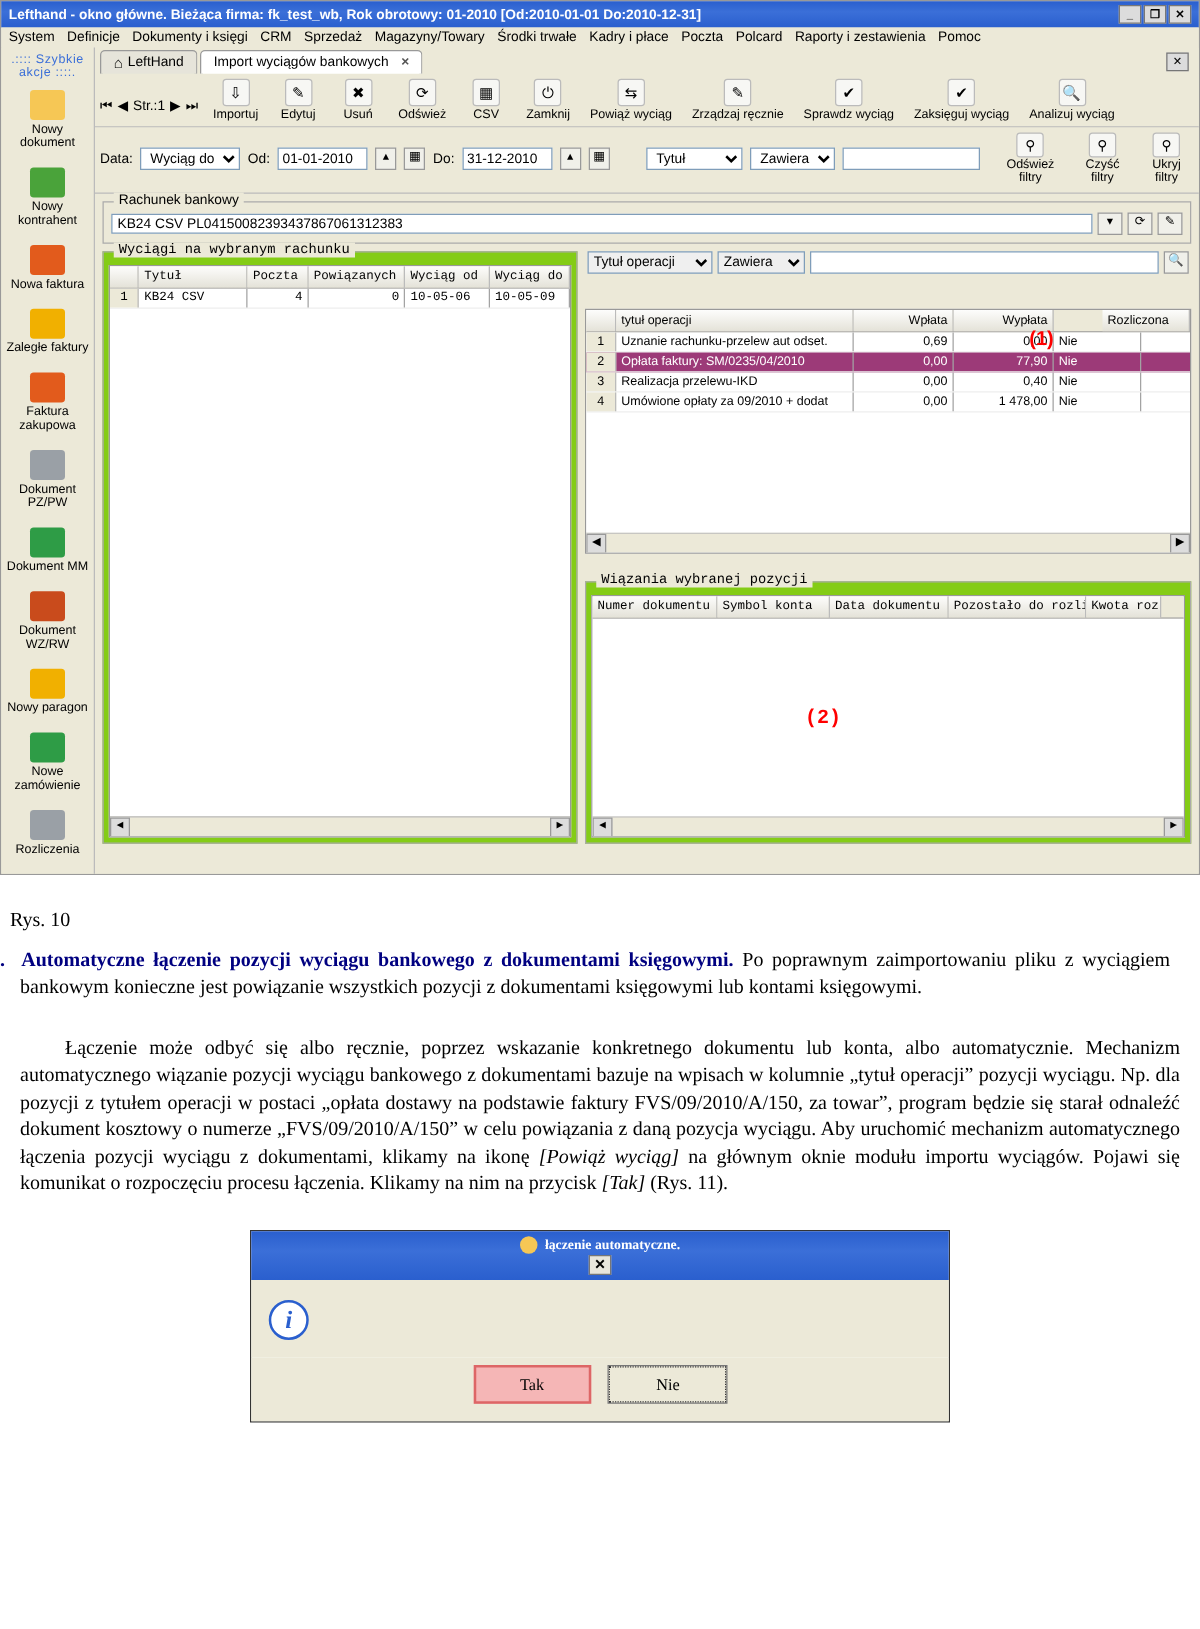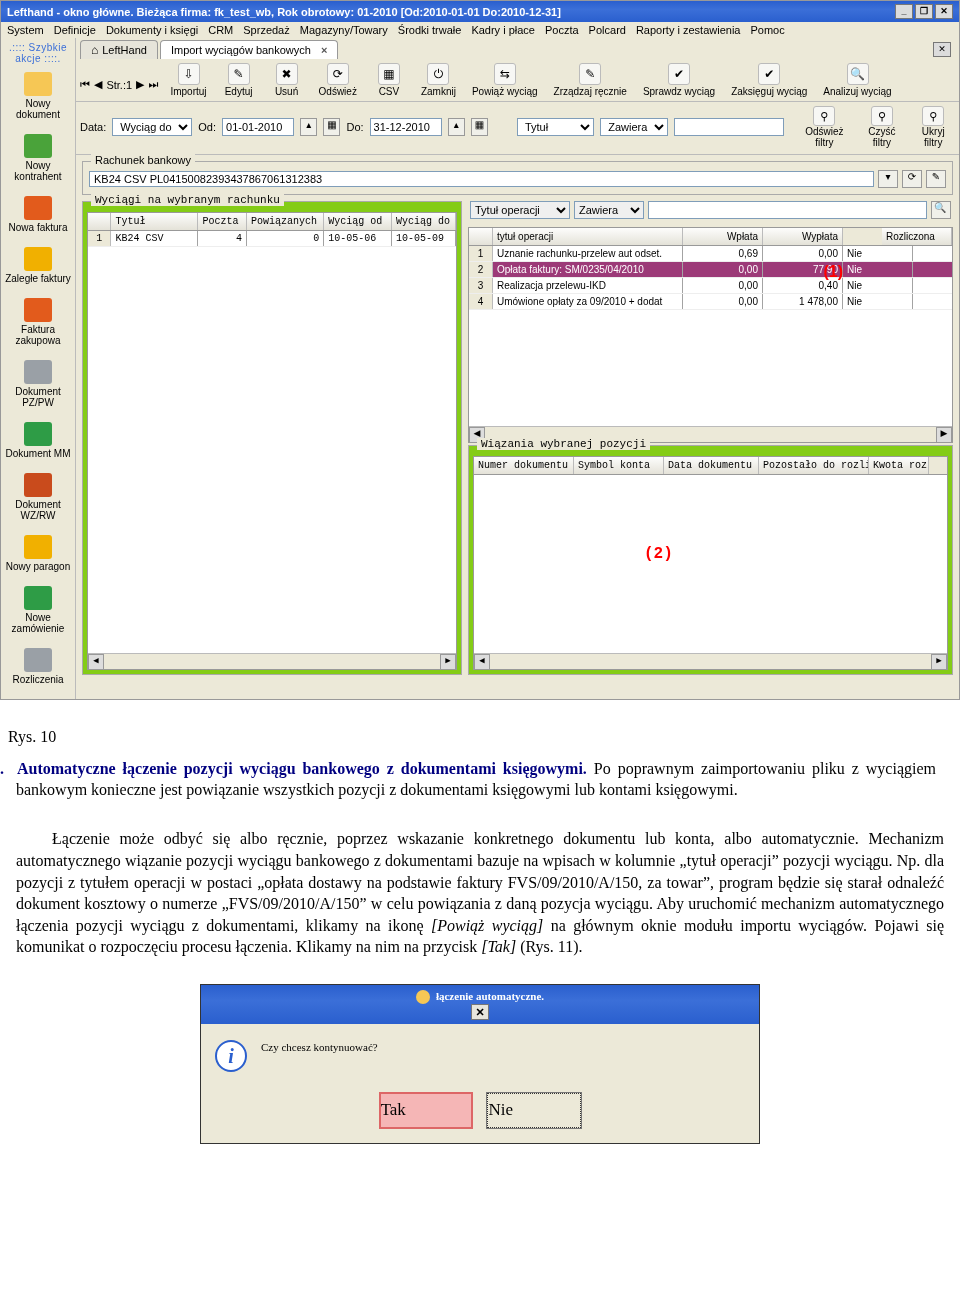--- a/index.html
+++ b/index.html
@@ -31,21 +31,21 @@
   .spacer { flex:1; }
   .filt-btn { text-align:center; font-size:10px; padding:0 4px;}
   .filt-icon { width:22px; height:20px; margin:0 auto; border:1px solid #bbb; border-radius:3px; background:#f7f7f4; display:flex;align-items:center;justify-content:center;font-size:11px;}
   .group { margin:6px; border:1px solid #aaa; padding:8px 6px 6px; position:relative; background:#ece9d8;}
   .group > .legend { position:absolute; top:-8px; left:8px; background:#ece9d8; padding:0 4px; font-size:11px; }
   .acct-row { display:flex; gap:4px; align-items:center;}
   .acct-row input { flex:1; height:16px; border:1px solid #7f9db9; padding:0 4px; font-size:11px;}
   .smbtn { width:20px; height:18px; border:1px solid #999; background:#f0f0ea; text-align:center; font-size:10px;}
   .panels { display:flex; gap:6px; padding:0 6px 6px; height:480px;}
   .panel-left { width:380px; }
-  .panel-right { flex:1; display:flex; flex-direction:column; gap:2px;}
+  .panel-right { flex:1; display:flex; flex-direction:column; gap:22px;}
   .subgroup { border:1px solid #aaa; position:relative; background:#84cc16; height:100%; display:flex; flex-direction:column;font-family:Liberation Mono, monospace;}
   .subgroup .legend { position:absolute; top:-8px; left:8px; background:#ece9d8; padding:0 4px; font-size:11px;}
   .tbl { border:1px solid #999; background:#fff; font-size:10px; flex:1; overflow:hidden; display:flex; flex-direction:column;}
   .thead { display:flex; background:#ece9d8; border-bottom:1px solid #999;}
   .th { border-right:1px solid #bbb; padding:3px 4px; background:linear-gradient(#fdfdfc,#e4e2d8); font-size:10px; overflow:hidden; white-space:nowrap;}
   .tbody { flex:1; background:#fff; }
   .tr { display:flex; border-bottom:1px solid #eee;}
   .tr.sel { background:#9c3a78; color:#fff; }
   .td { border-right:1px solid #a3a3a3; padding:2px 4px; overflow:hidden; white-space:nowrap;}
   .rownum { width:24px; text-align:center; background:#ece9d8; color:#000; border-right:1px solid #bbb;}
@@ -60,21 +60,21 @@
   .numtitle { font-weight:bold; color:#000080; font-size:16px; margin-left:40px; text-indent:-24px; padding-right:8px;}
   .doc p { text-align:justify; margin:0 8px 6px; }
   .indent { text-indent:36px; }
   .dialog-wrap { text-align:center; padding:20px 0;}
   .dialog { display:inline-block; width:560px; text-align:left; border:1px solid #333; font-family: Tahoma; font-size:11px;}
   .dlg-title { background:linear-gradient(#2a5fce,#3b6fd8 40%,#2a5fce); color:#fff; font-weight:bold; padding:4px 6px; display:flex; align-items:center; justify-content:space-between;flex-direction:column;}
   .dlg-title .x { width:18px; height:16px; background:#e8e6dc; color:#000; text-align:center; border:1px solid #777; font-weight:bold;}
   .dlg-body { background:#ece9d8; padding:16px 14px 14px; display:flex; gap:14px; align-items:flex-start;}
   .dlg-icon { width:32px; height:32px; border-radius:50%; background:#fff; border:2px solid #2a5fce; color:#2a5fce; font-family: Georgia; font-style:italic; font-size:20px; font-weight:bold; text-align:center; line-height:28px;}
   .dlg-btns { background:#ece9d8; padding:6px 0 14px; text-align:center;}
-  .dlg-btn { display:inline-block; width:94px; padding:5px 0; border:1px solid #555; margin:0 6px; font-size:17px; text-align:left;}
+  .dlg-btn { display:inline-block; width:94px; padding:5px 0; border:1px solid #555; margin:0 6px; font-size:13px; text-align:center;}
   .dlg-btn.yes { background:#f5b6b6; border:2px solid #d66;}
   .dlg-btn.no { background:#ece9d8; border:1px dotted #333; outline:1px solid #777;}
   .smallglyph{font-size:12px;}
 </style>
 </head>
 <body>
 
 <div class="app">
   <div class="titlebar">
     <span>Lefthand - okno główne. Bieżąca firma: fk_test_wb, Rok obrotowy: 01-2010 [Od:2010-01-01 Do:2010-12-31]</span>
@@ -312,21 +312,20 @@
 
   <div class="dialog-wrap">
     <div class="dialog">
       <div class="dlg-title">
         <span><span style="display:inline-block;width:14px;height:14px;border-radius:50%;background:#f6c755;margin-right:6px;vertical-align:middle;"></span><span>łączenie automatyczne.</span></span>
         <span class="x">✕</span>
       </div>
       <div class="dlg-body">
         <div class="dlg-icon">i</div>
         <div>
-          <div>Czy chcesz kontynuować?</div>
         </div>
       </div>
       <div class="dlg-btns">
         <span class="dlg-btn yes">Tak</span>
         <span class="dlg-btn no">Nie</span>
       </div>
     </div>
   </div>
 
 </div>

